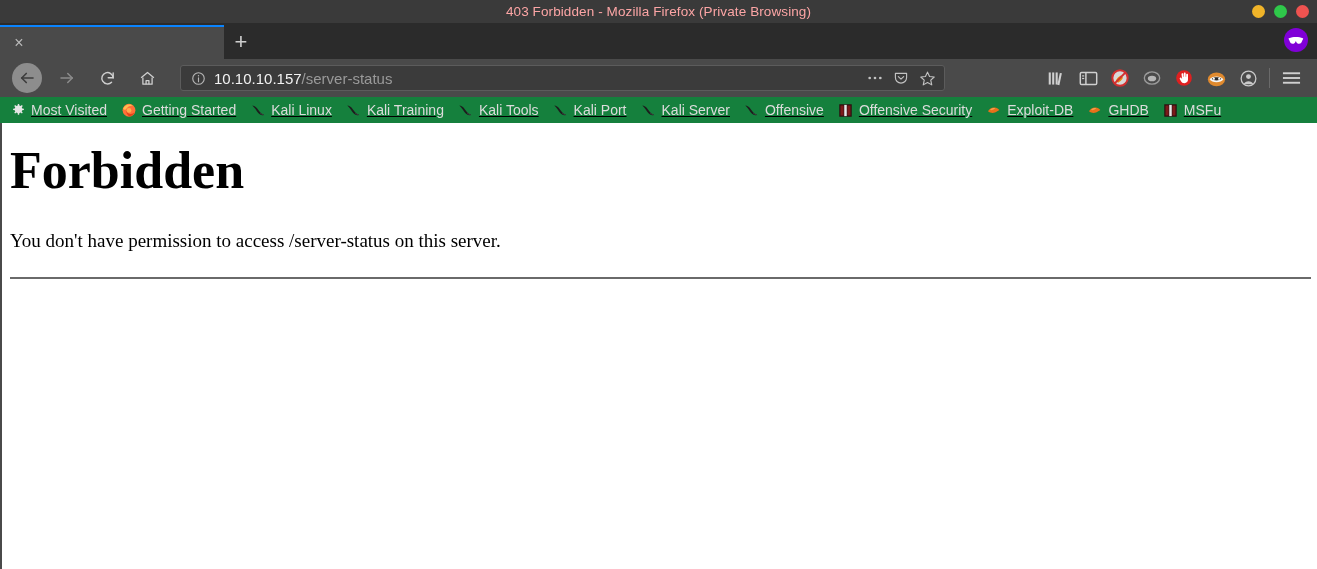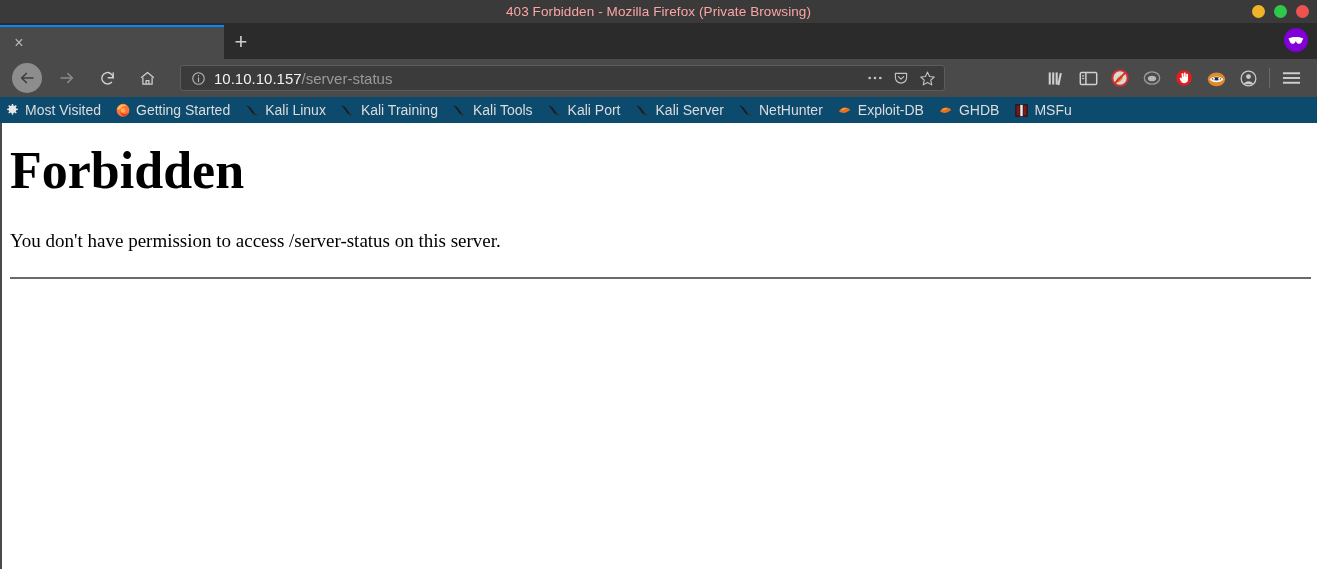--- a/index.html
+++ b/index.html
@@ -203,27 +203,28 @@
   .tb-sep {
     width: 1px;
     height: 20px;
     background: #6a6a6a;
     margin: 0 5px;
   }
 
   
   .bookmarks {
     height: 26px;
-    background: #0c4a6e;
-    display: flex;
-    align-items: center;
-    padding-left: 2px;
+    background: #15803d;
+    display: flex;
+    align-items: center;
+    padding-left: 8px;
     overflow: hidden;
     flex: 0 0 auto;
     box-sizing: border-box;
+    text-decoration: underline;
   }
   .bm {
     display: flex;
     align-items: center;
     height: 22px;
     padding: 0 6px 0 2px;
     margin-right: 6px;
     white-space: nowrap;
     flex: 0 0 auto;
   }
@@ -516,23 +517,34 @@
       <span class="bm-label">Kali Server</span>
     </div>
 
     <div class="bm">
       <span class="bm-ico">
         <svg width="15" height="15" viewBox="0 0 24 24">
           <path d="M2 4c3.5.5 6 2.2 8 4.6 1.9 2.3 3.4 5 5.6 7.2 1.6 1.6 3.4 2.6 5.4 3-2.2 1-4.4.8-6.4-.4-2.6-1.6-4.2-4.2-6-6.6C6.8 9.2 5 6.6 2 4z" fill="#1d1d1d"></path>
           <path d="M14.4 14.6c1.5 1.6 3.2 2.8 5.2 3.4l1.4 1.6c-2.4-.2-4.6-1.2-6.4-3z" fill="#3a3a3a"></path>
         </svg>
       </span>
-      <span class="bm-label">NetHunter</span>
-    </div>
-
+      <span class="bm-label">Offensive</span>
+    </div>
+
+    <div class="bm">
+      <span class="bm-ico">
+        <svg width="15" height="15" viewBox="0 0 24 24">
+          <rect x="2" y="2" width="20" height="20" fill="#2b1010"></rect>
+          <rect x="4" y="4" width="5" height="16" fill="#7c1a1a"></rect>
+          <rect x="15" y="4" width="5" height="16" fill="#7c1a1a"></rect>
+          <rect x="10" y="3" width="4" height="18" fill="#e8e8e8"></rect>
+        </svg>
+      </span>
+      <span class="bm-label">Offensive Security</span>
+    </div>
 
     <div class="bm">
       <span class="bm-ico">
         <svg width="16" height="14" viewBox="0 0 24 20">
           <path d="M3 12c2-4 6-6 10-5.6 3 .3 5 1.6 7 3.6-2.4 1.2-4 3-6.6 3.8C10.4 14.8 6 14.6 3 12z" fill="#e8701a"></path>
           <path d="M6 9.6c2-2 5-3 8-2.4-1.6 1.4-3.6 2.4-6 3z" fill="#f5a04e"></path>
         </svg>
       </span>
       <span class="bm-label">Exploit-DB</span>
     </div>

